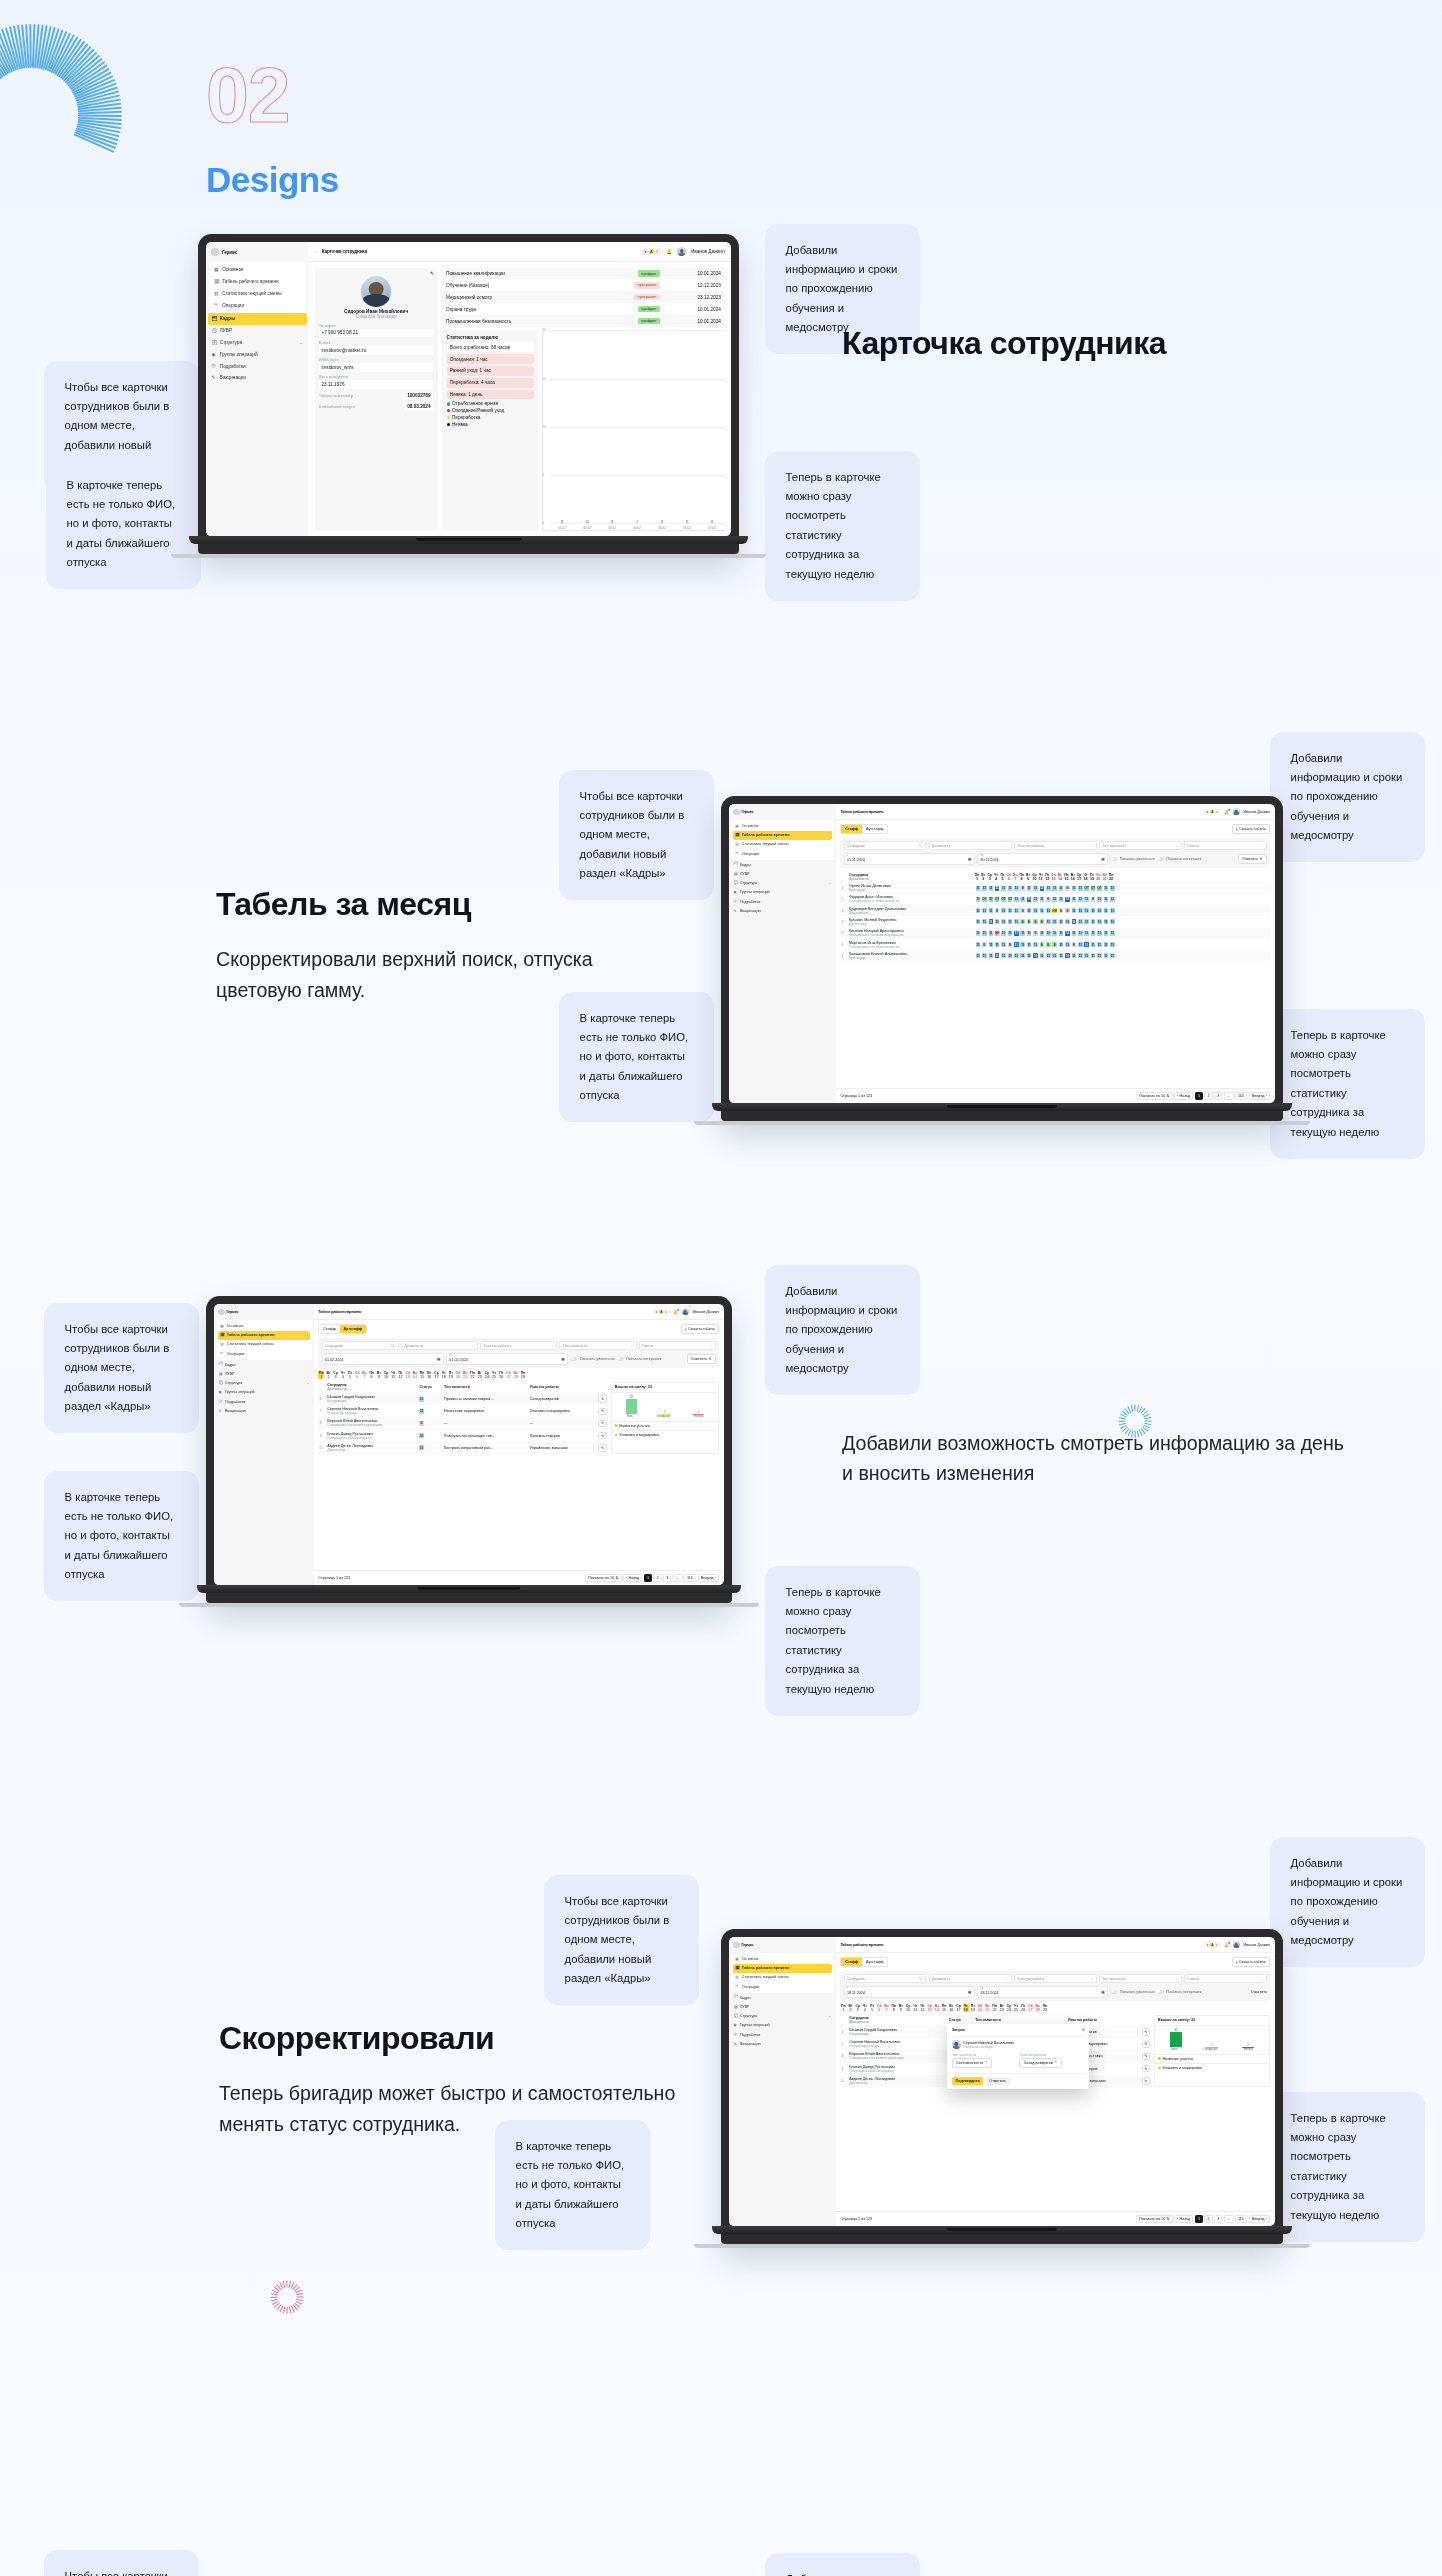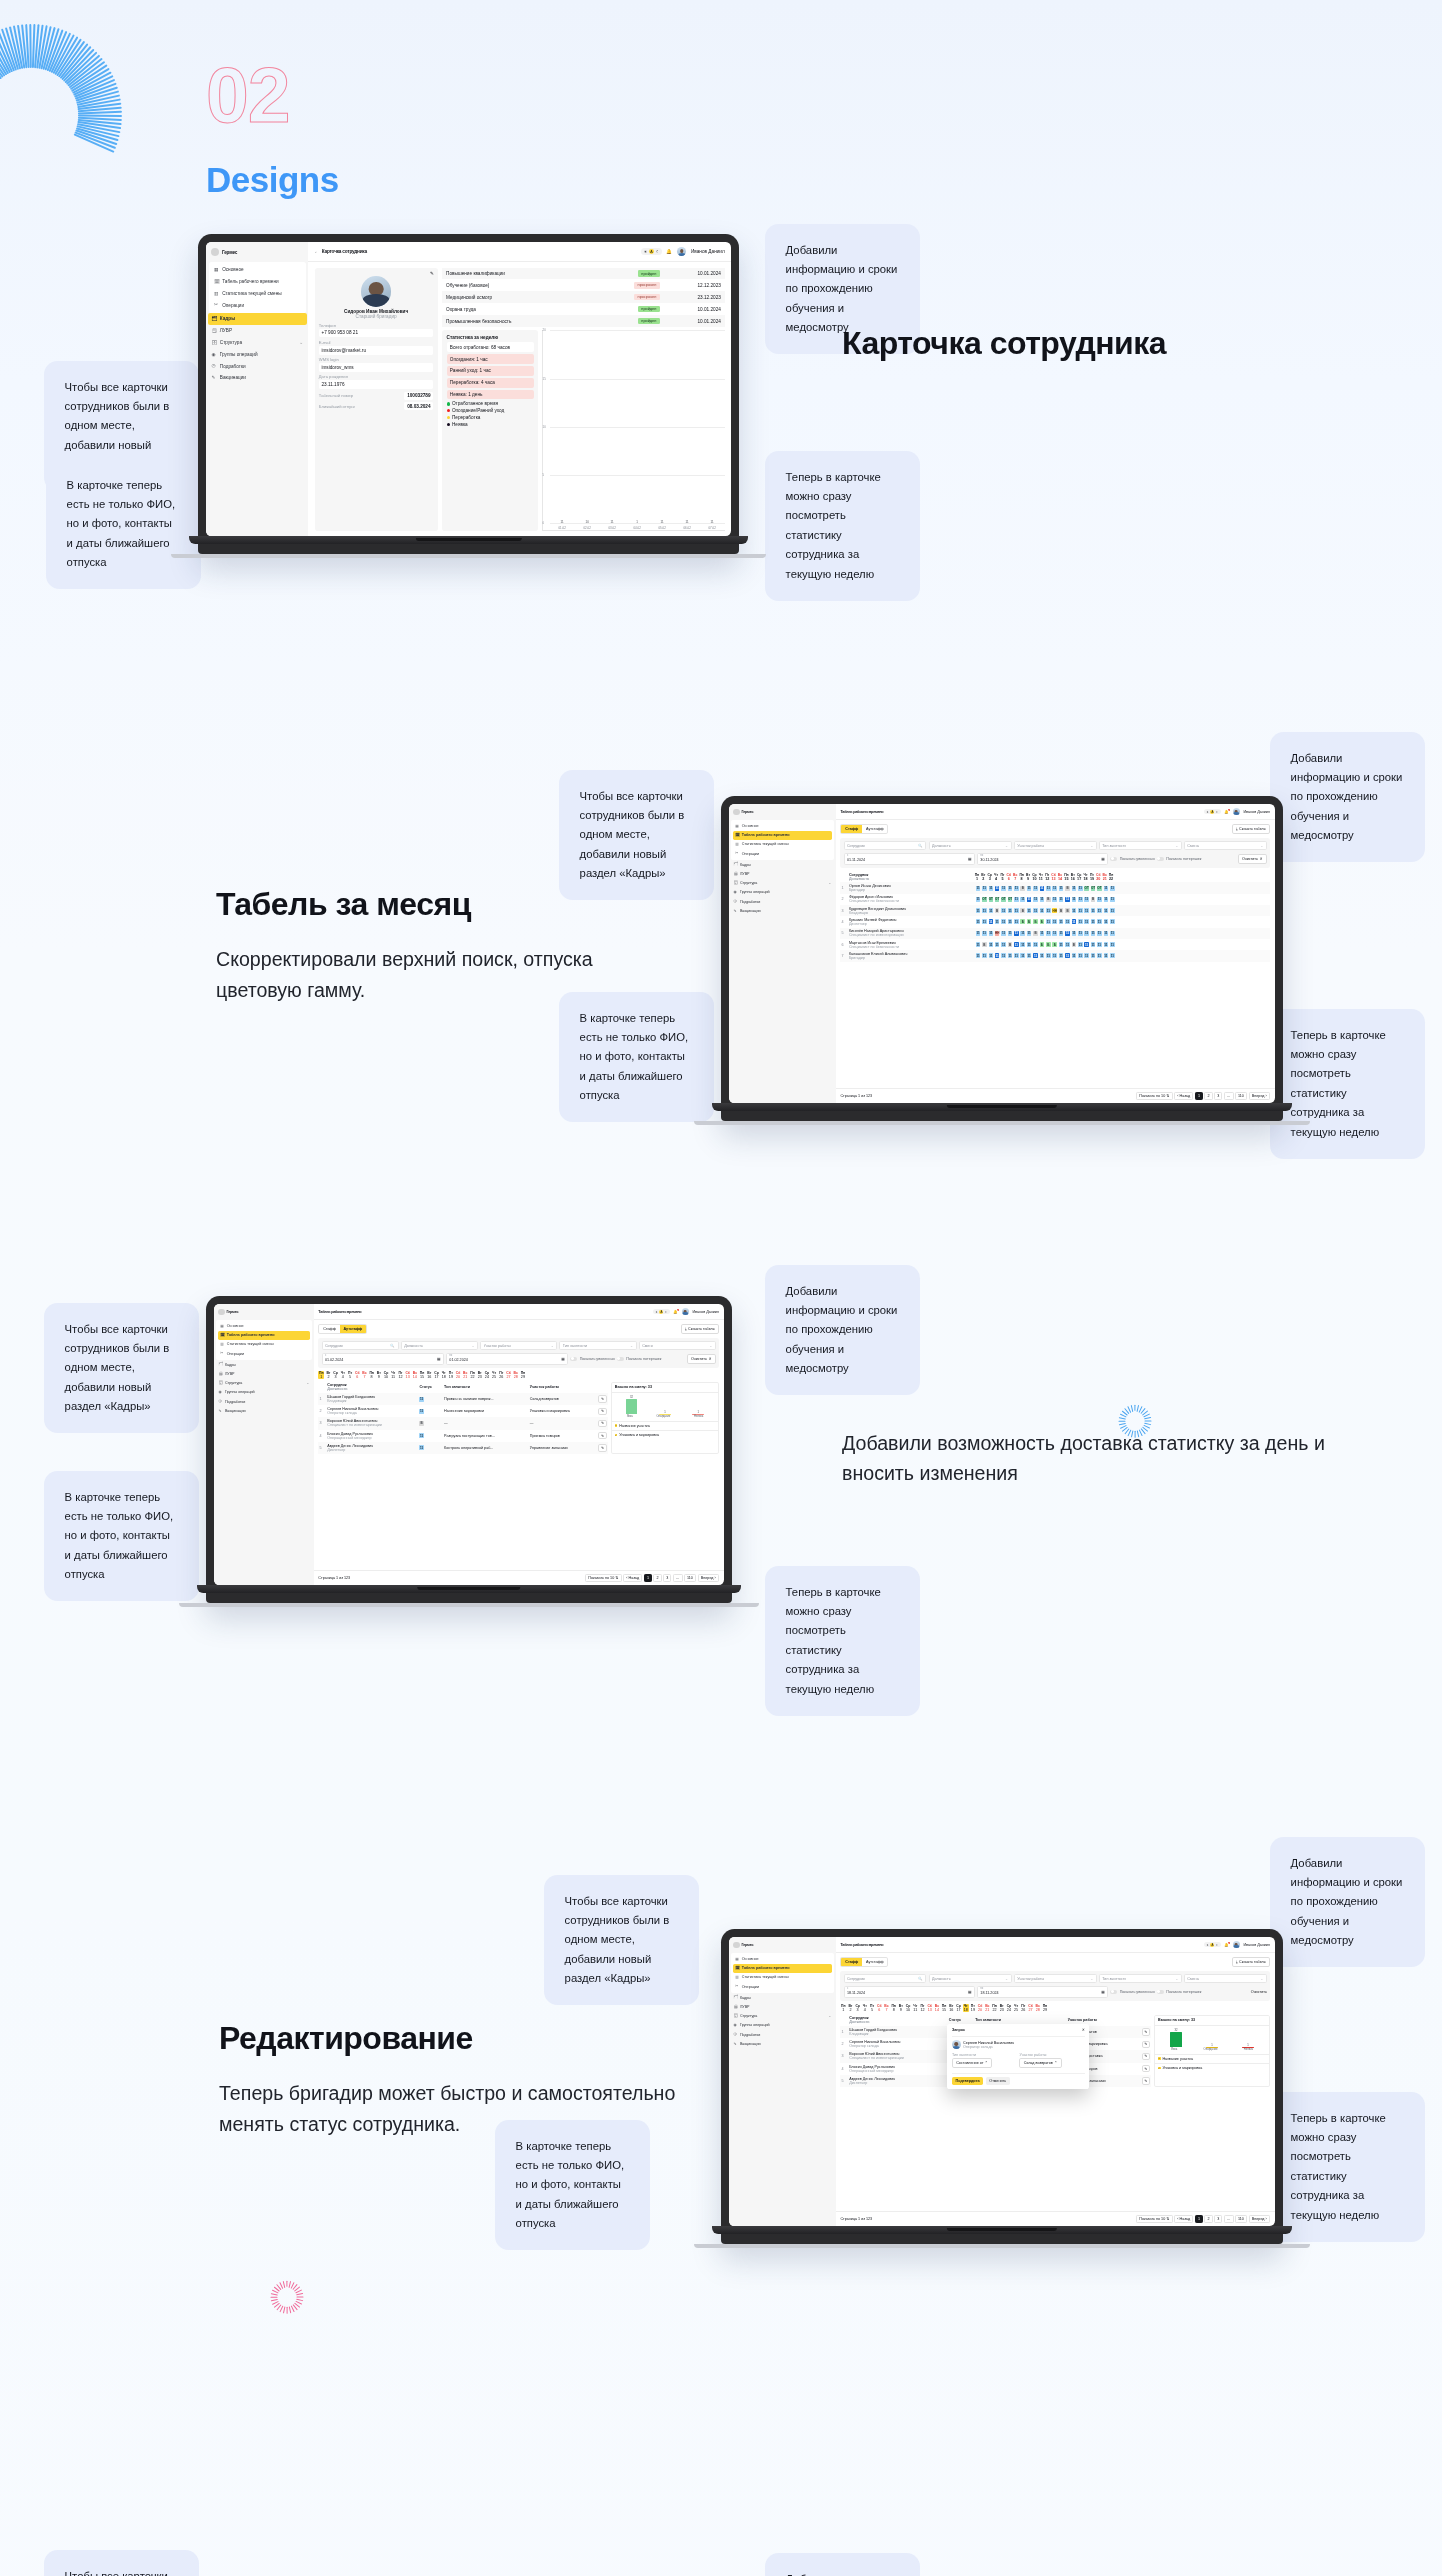--- a/index.html
+++ b/index.html
@@ -1324,21 +1324,21 @@
   </div>
   <div class="foot"></div>
 </div>
 
 <div class="note" style="left:44px;top:1303px;width:155px">Чтобы все карточки сотрудников были в одном месте, добавили новый раздел «Кадры»</div>
 <div class="note" style="left:44px;top:1471px;width:155px">В карточке теперь есть не только ФИО, но и фото, контакты и даты ближайшего отпуска</div>
 <div class="note" style="left:765px;top:1265px;width:155px">Добавили информацию и сроки по прохождению обучения и медосмотру</div>
 <div class="note" style="left:765px;top:1566px;width:155px">Теперь в карточке можно сразу посмотреть статистику сотрудника за текущую неделю</div>
 
 <div style="position:absolute;left:842px;top:1406px;width:515px">
-  <div class="sec-p">Добавили возможность доставка статистку за день и вносить изменения</div>
+  <div class="sec-p">Добавили возможность смотреть информацию за день и вносить изменения</div>
 </div>
 
 <div class="laptop" style="left:206px;top:1296px;width:526px;">
   <div class="lid">
     <div class="screen" style="height:281px;font-size:3.7px">
       <div class="app">
         <div class="side">
           <div class="brand">
             <div class="dot"></div>
             <div class="nm">Гермес</div>
@@ -1723,21 +1723,21 @@
   </div>
   <div class="foot"></div>
 </div>
 
 <div class="note" style="left:544px;top:1875px;width:155px">Чтобы все карточки сотрудников были в одном месте, добавили новый раздел «Кадры»</div>
 <div class="note" style="left:495px;top:2120px;width:155px">В карточке теперь есть не только ФИО, но и фото, контакты и даты ближайшего отпуска</div>
 <div class="note" style="left:1270px;top:1837px;width:155px">Добавили информацию и сроки по прохождению обучения и медосмотру</div>
 <div class="note" style="left:1270px;top:2092px;width:155px">Теперь в карточке можно сразу посмотреть статистику сотрудника за текущую неделю</div>
 
 <div style="position:absolute;left:219px;top:2020px;width:495px">
-  <div class="sec-h2">Редактирование</div>
+  <div class="sec-h2">Скорректировали</div>
   <div class="sec-p">Теперь бригадир может быстро и самостоятельно менять статус сотрудника.</div>
 </div>
 
 <div class="laptop" style="left:721px;top:1929px;width:562px;">
   <div class="lid">
     <div class="screen" style="height:289px;font-size:3.7px;position:relative">
       <div class="app">
         <div class="side">
           <div class="brand">
             <div class="dot"></div>

